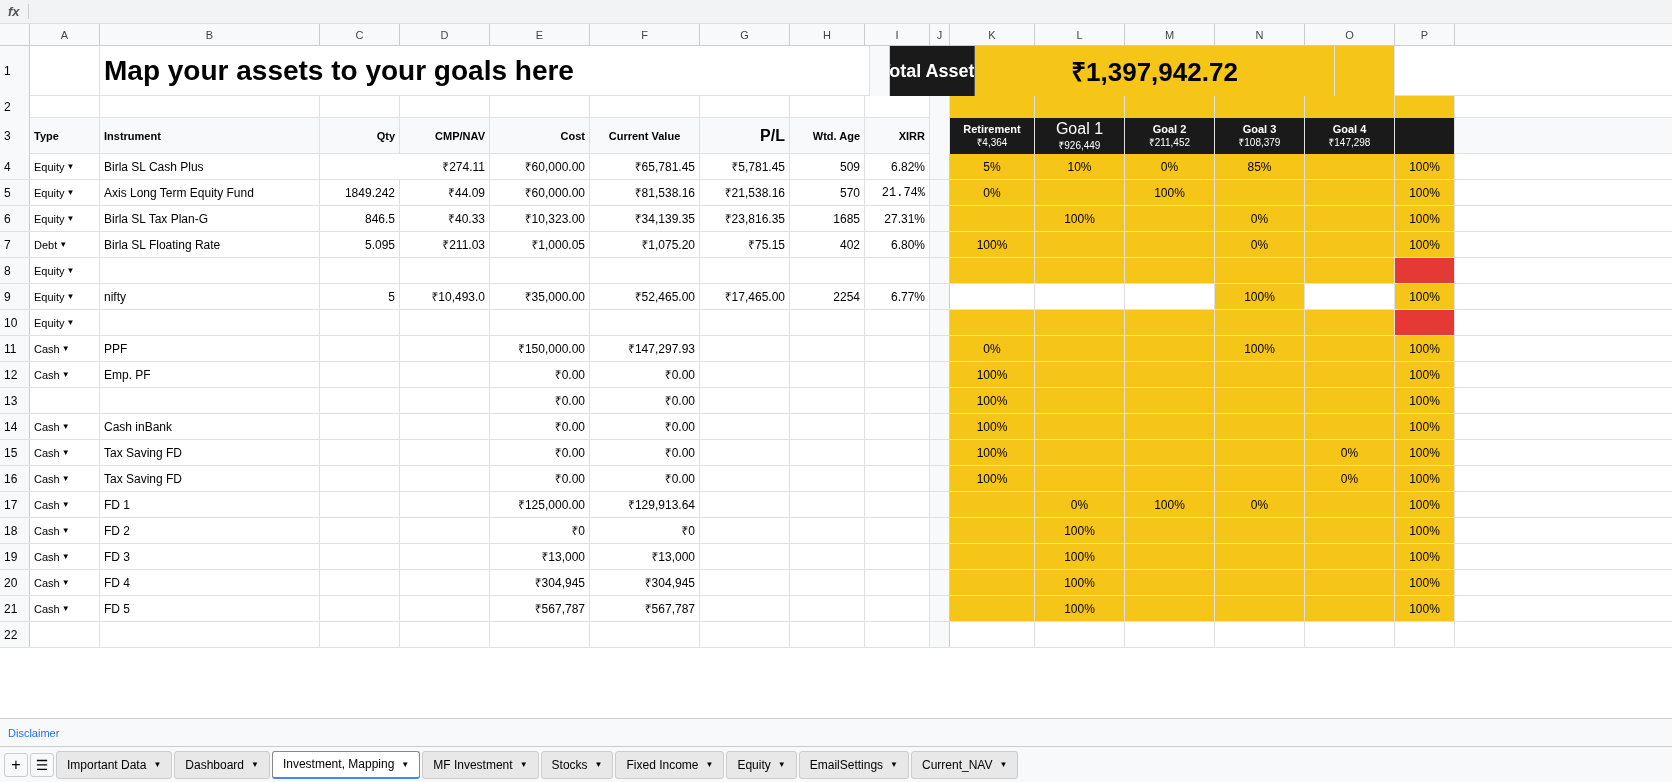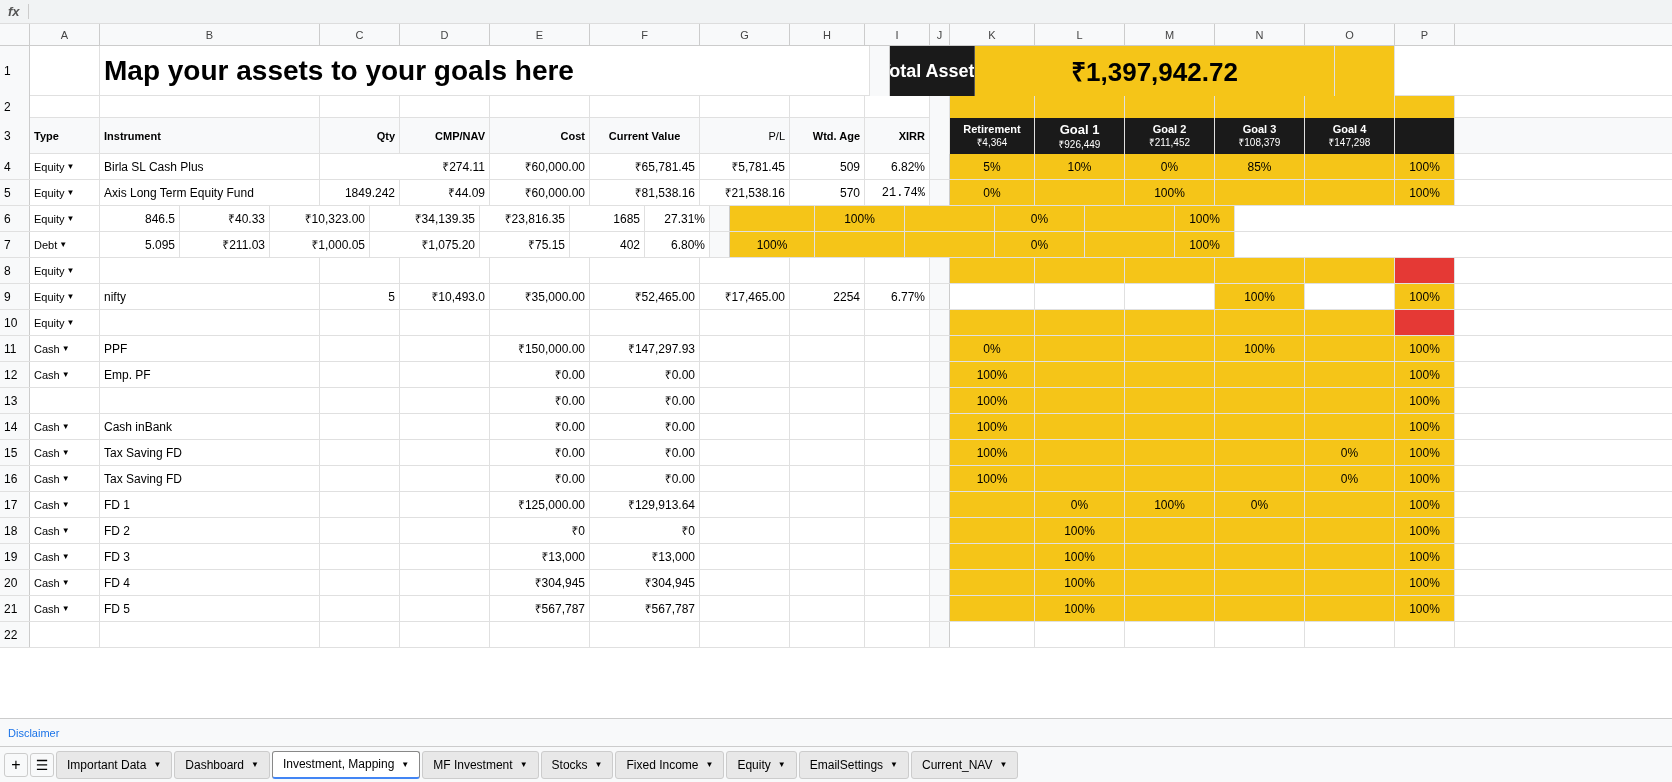--- a/index.html
+++ b/index.html
@@ -192,30 +192,30 @@
   </div>
 
   <div class="row" style="height:36px;background:#f8f9fa;">
     <div class="cell rn" style="height:36px;">3</div>
     <div class="cell" style="width:70px;height:36px;font-weight:bold;font-size:11px;padding-left:4px;">Type</div>
     <div class="cell" style="width:220px;height:36px;font-weight:bold;font-size:11px;">Instrument</div>
     <div class="cell" style="width:80px;height:36px;font-weight:bold;font-size:11px;justify-content:flex-end;">Qty</div>
     <div class="cell" style="width:90px;height:36px;font-weight:bold;font-size:11px;justify-content:flex-end;">CMP/NAV</div>
     <div class="cell" style="width:100px;height:36px;font-weight:bold;font-size:11px;justify-content:flex-end;">Cost</div>
     <div class="cell" style="width:110px;height:36px;font-weight:bold;font-size:11px;justify-content:center;">Current Value</div>
-    <div class="cell" style="width:90px;height:36px;font-weight:normal;font-size:11px;justify-content:flex-end;">P/L</div>
+    <div class="cell" style="width:90px;height:36px;font-weight:bold;font-size:16px;justify-content:flex-end;">P/L</div>
     <div class="cell" style="width:75px;height:36px;font-weight:bold;font-size:11px;justify-content:flex-end;">Wtd. Age</div>
     <div class="cell" style="width:65px;height:36px;font-weight:bold;font-size:11px;justify-content:flex-end;">XIRR</div>
     <div class="cell" style="width:20px;height:36px;background:#f8f9fa;"></div>
     <div class="cell" style="width:85px;height:36px;background:#1a1a1a;color:#fff;flex-direction:column;justify-content:center;align-items:center;font-size:10px;">
       <span style="font-weight:bold;font-size:11px;">Retirement</span>
       <span style="font-size:10px;">₹4,364</span>
     </div>
     <div class="cell" style="width:90px;height:36px;background:#1a1a1a;color:#fff;flex-direction:column;justify-content:center;align-items:center;">
-      <span style="font-weight:bold;font-size:13px;">Goal 1</span>
+      <span style="font-weight:normal;font-size:16px;">Goal 1</span>
       <span style="font-size:10px;">₹926,449</span>
     </div>
     <div class="cell" style="width:90px;height:36px;background:#1a1a1a;color:#fff;flex-direction:column;justify-content:center;align-items:center;">
       <span style="font-weight:bold;font-size:11px;">Goal 2</span>
       <span style="font-size:10px;">₹211,452</span>
     </div>
     <div class="cell" style="width:90px;height:36px;background:#1a1a1a;color:#fff;flex-direction:column;justify-content:center;align-items:center;">
       <span style="font-weight:bold;font-size:11px;">Goal 3</span>
       <span style="font-size:10px;">₹108,379</span>
     </div>
@@ -270,20 +270,21 @@
         <div class="cell" style="width: 90px; justify-content: center; background: rgb(245, 197, 24); border-right: 1px solid rgb(224, 224, 224);"></div>
         <div class="cell" style="width: 90px; justify-content: center; background: rgb(245, 197, 24); border-right: 1px solid rgb(224, 224, 224);"></div>
         <div class="cell" style="width: 60px; justify-content: center; background: rgb(245, 197, 24); border-right: 1px solid rgb(224, 224, 224);">100%</div>
       </div>
       <div class="row" style="height: 26px;">
         <div class="cell rn">6</div>
         <div class="cell col-a" style="width: 70px; font-size: 11px;">
           <span>Equity</span>
           <span style="font-size:8px;margin-left:2px;">▼</span>
         </div>
+        <div class="cell col-b" style="width: 220px;">Birla SL Tax Plan-G</div>
         <div class="cell col-c" style="width: 80px;">846.5</div>
         <div class="cell col-d" style="width: 90px;">₹40.33</div>
         <div class="cell col-e" style="width: 100px;">₹10,323.00</div>
         <div class="cell col-f" style="width: 110px;">₹34,139.35</div>
         <div class="cell col-g" style="width: 90px;">₹23,816.35</div>
         <div class="cell col-h" style="width: 75px;">1685</div>
         <div class="cell col-i" style="width: 65px;">27.31%</div>
         <div class="cell" style="width: 20px; background: rgb(248, 249, 250); border-right: 1px solid rgb(204, 204, 204);"></div>
         <div class="cell" style="width: 85px; justify-content: center; background: rgb(245, 197, 24); border-right: 1px solid rgb(224, 224, 224);"></div>
         <div class="cell" style="width: 90px; justify-content: center; background: rgb(245, 197, 24); border-right: 1px solid rgb(224, 224, 224);">100%</div>
@@ -291,20 +292,21 @@
         <div class="cell" style="width: 90px; justify-content: center; background: rgb(245, 197, 24); border-right: 1px solid rgb(224, 224, 224);">0%</div>
         <div class="cell" style="width: 90px; justify-content: center; background: rgb(245, 197, 24); border-right: 1px solid rgb(224, 224, 224);"></div>
         <div class="cell" style="width: 60px; justify-content: center; background: rgb(245, 197, 24); border-right: 1px solid rgb(224, 224, 224);">100%</div>
       </div>
       <div class="row" style="height: 26px;">
         <div class="cell rn">7</div>
         <div class="cell col-a" style="width: 70px; font-size: 11px;">
           <span>Debt</span>
           <span style="font-size:8px;margin-left:2px;">▼</span>
         </div>
+        <div class="cell col-b" style="width: 220px;">Birla SL Floating Rate</div>
         <div class="cell col-c" style="width: 80px;">5.095</div>
         <div class="cell col-d" style="width: 90px;">₹211.03</div>
         <div class="cell col-e" style="width: 100px;">₹1,000.05</div>
         <div class="cell col-f" style="width: 110px;">₹1,075.20</div>
         <div class="cell col-g" style="width: 90px;">₹75.15</div>
         <div class="cell col-h" style="width: 75px;">402</div>
         <div class="cell col-i" style="width: 65px;">6.80%</div>
         <div class="cell" style="width: 20px; background: rgb(248, 249, 250); border-right: 1px solid rgb(204, 204, 204);"></div>
         <div class="cell" style="width: 85px; justify-content: center; background: rgb(245, 197, 24); border-right: 1px solid rgb(224, 224, 224);">100%</div>
         <div class="cell" style="width: 90px; justify-content: center; background: rgb(245, 197, 24); border-right: 1px solid rgb(224, 224, 224);"></div>

